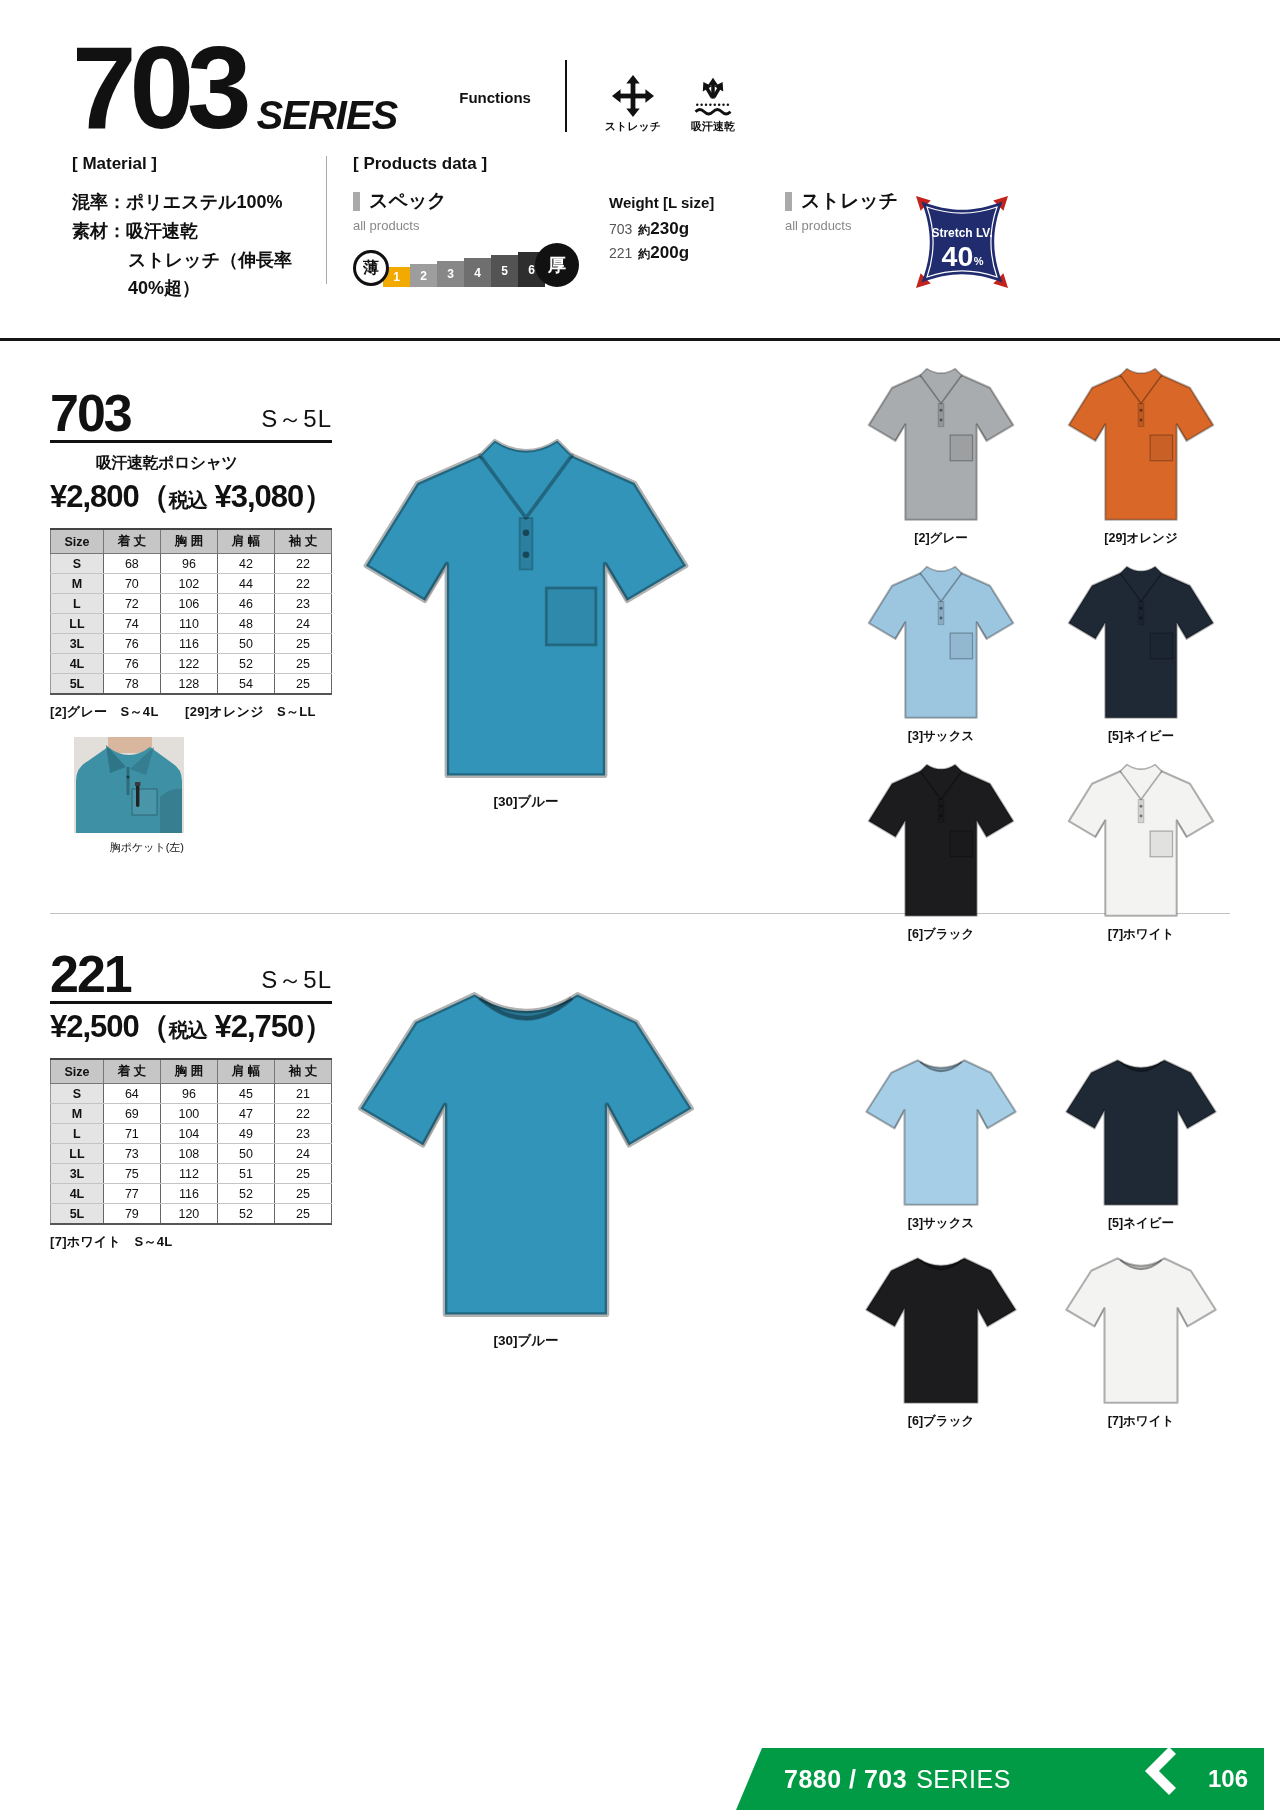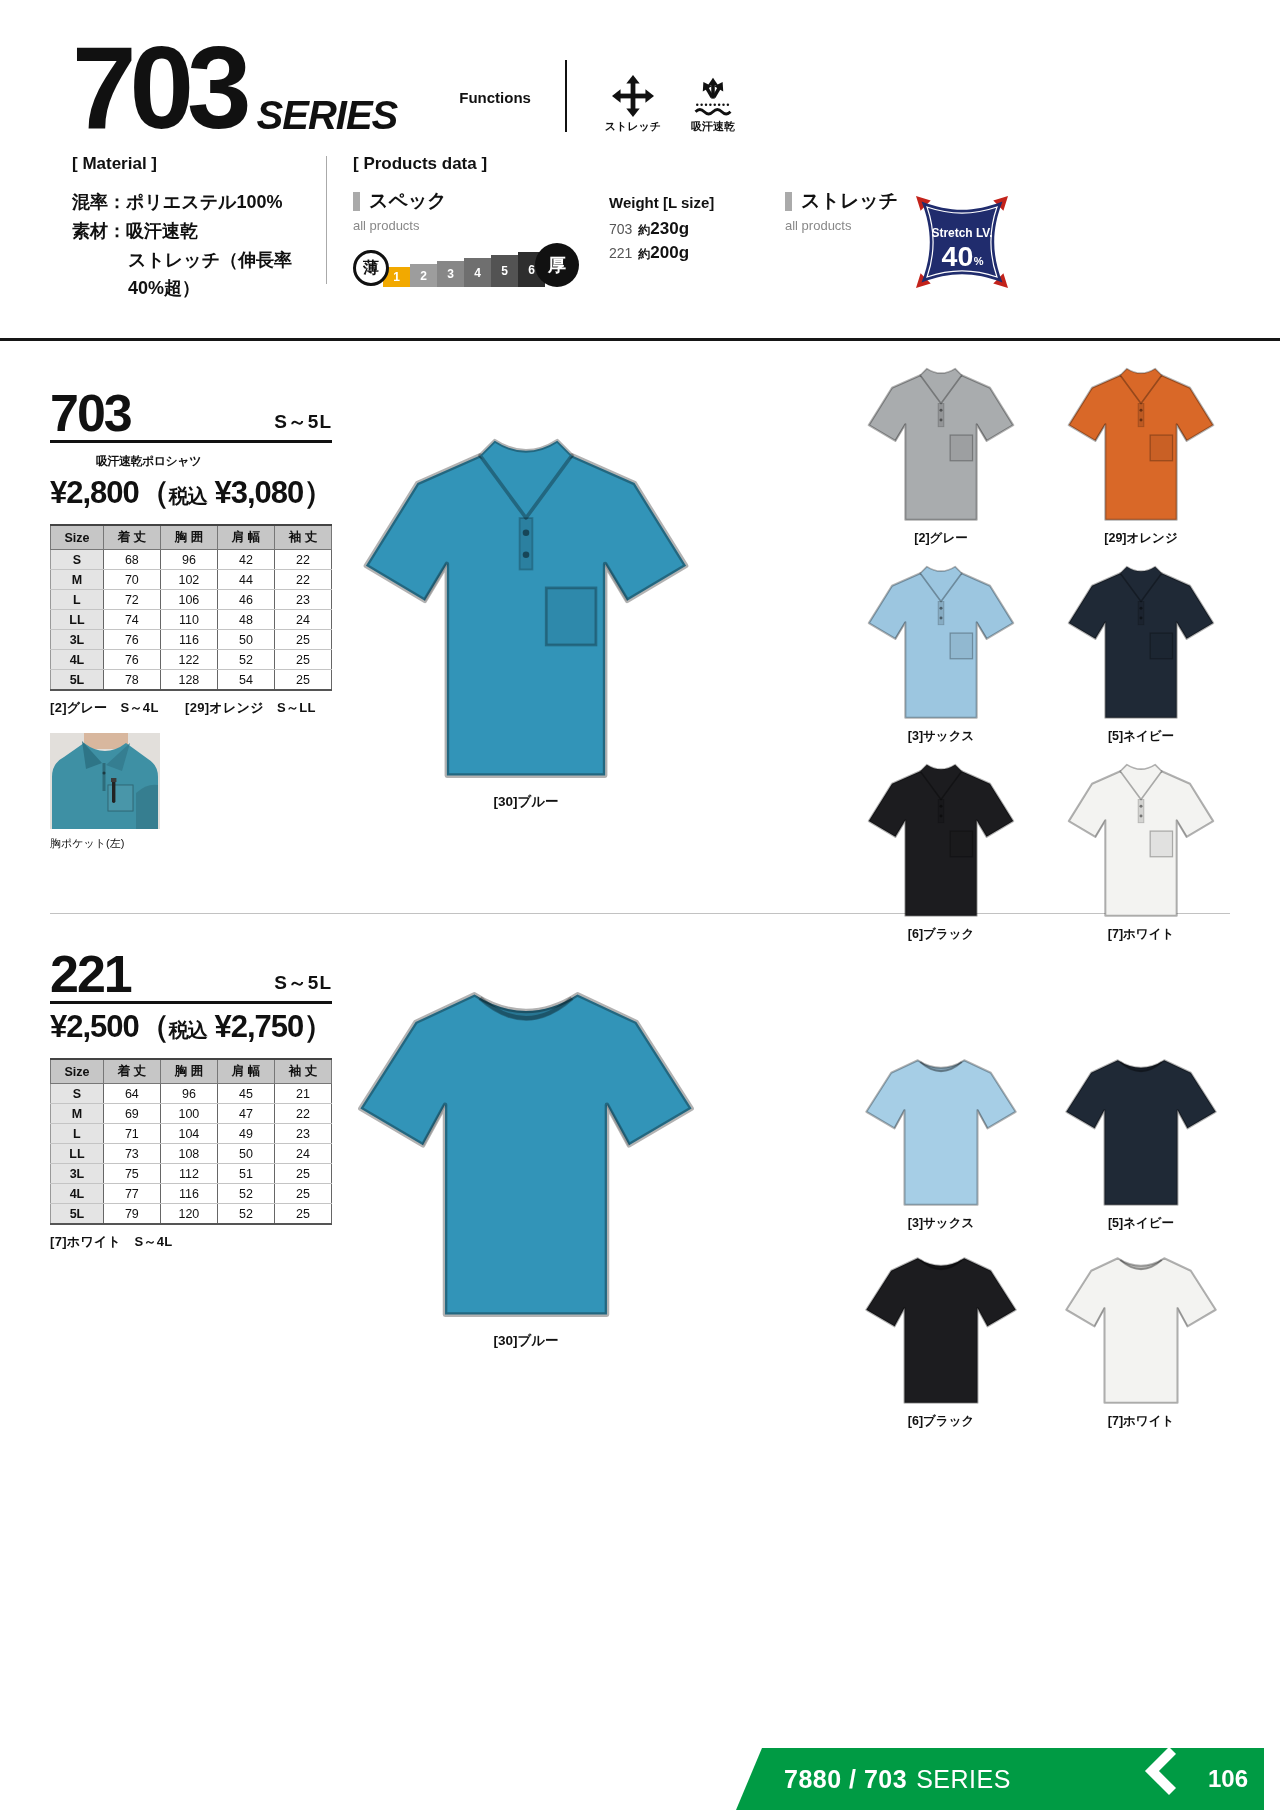--- a/index.html
+++ b/index.html
@@ -41,32 +41,32 @@
   .stretch-badge{width:92px;height:92px;margin:8px 0 0 18px;}
   
   .rule{height:3px;background:#161616;margin-top:40px;}
   .sep{height:1px;background:#c2c2c2;margin:0 50px;}
   
   .product{position:relative;box-sizing:border-box;padding:38px 50px 0 50px;}
   .product.p703{height:560px;margin-top:12px;}
   .product.p221{height:640px;}
   .p-head{width:282px;border-bottom:3px solid #111;display:flex;align-items:flex-end;padding-bottom:5px;}
   .p-num{font-size:52px;font-weight:800;letter-spacing:-2px;line-height:0.85;}
-  .p-range{margin-left:auto;font-size:19px;font-weight:700;letter-spacing:1px;}
-  .p-name{font-size:12px;font-weight:700;margin-top:10px;letter-spacing:-0.5px;padding-left:46px;}
+  .p-range{margin-left:auto;font-size:24px;font-weight:400;letter-spacing:1px;}
+  .p-name{font-size:16px;font-weight:700;margin-top:10px;letter-spacing:-0.5px;padding-left:46px;}
   .p-price{margin-top:2px;font-weight:800;letter-spacing:-1px;}
   .price-big{font-size:31px;}
   .price-small{font-size:20px;}
   table.size-table{width:282px;border-collapse:collapse;margin-top:10px;font-size:12.5px;text-align:center;
     border-left:1px solid #999;border-right:1px solid #999;border-bottom:2px solid #555;}
   table.size-table th{background:#c6c6c6;font-weight:700;padding:3px 9px;border:1px solid #777;border-top:2px solid #444;}
   table.size-table td{padding:2.5px 0;border-right:1px solid #666;border-bottom:1px solid #c4c4c4;}
   table.size-table td:first-child{background:#e4e4e4;font-weight:700;}
   .p-note{font-size:13px;font-weight:700;margin-top:8px;letter-spacing:0.3px;}
-  .pocket{margin-top:16px;width:134px;}
+  .pocket{margin-top:16px;width:134px;text-align:right;}
   .pocket-caption{font-size:11px;margin-top:3px;}
   .main-shirt{position:absolute;text-align:center;}
   .p703 .main-shirt{left:340px;top:80px;width:372px;}
   .p221 .main-shirt{left:340px;top:58px;width:372px;}
   .main-shirt svg{width:368px;height:354px;}
   .main-caption{font-size:13.5px;font-weight:700;margin-top:2px;}
   .colorgrid{position:absolute;right:52px;width:374px;display:grid;grid-template-columns:1fr 1fr;column-gap:26px;row-gap:16px;}
   .p703 .colorgrid{top:12px;}
   .p221 .colorgrid{top:136px;}
   .colortile{text-align:center;}

